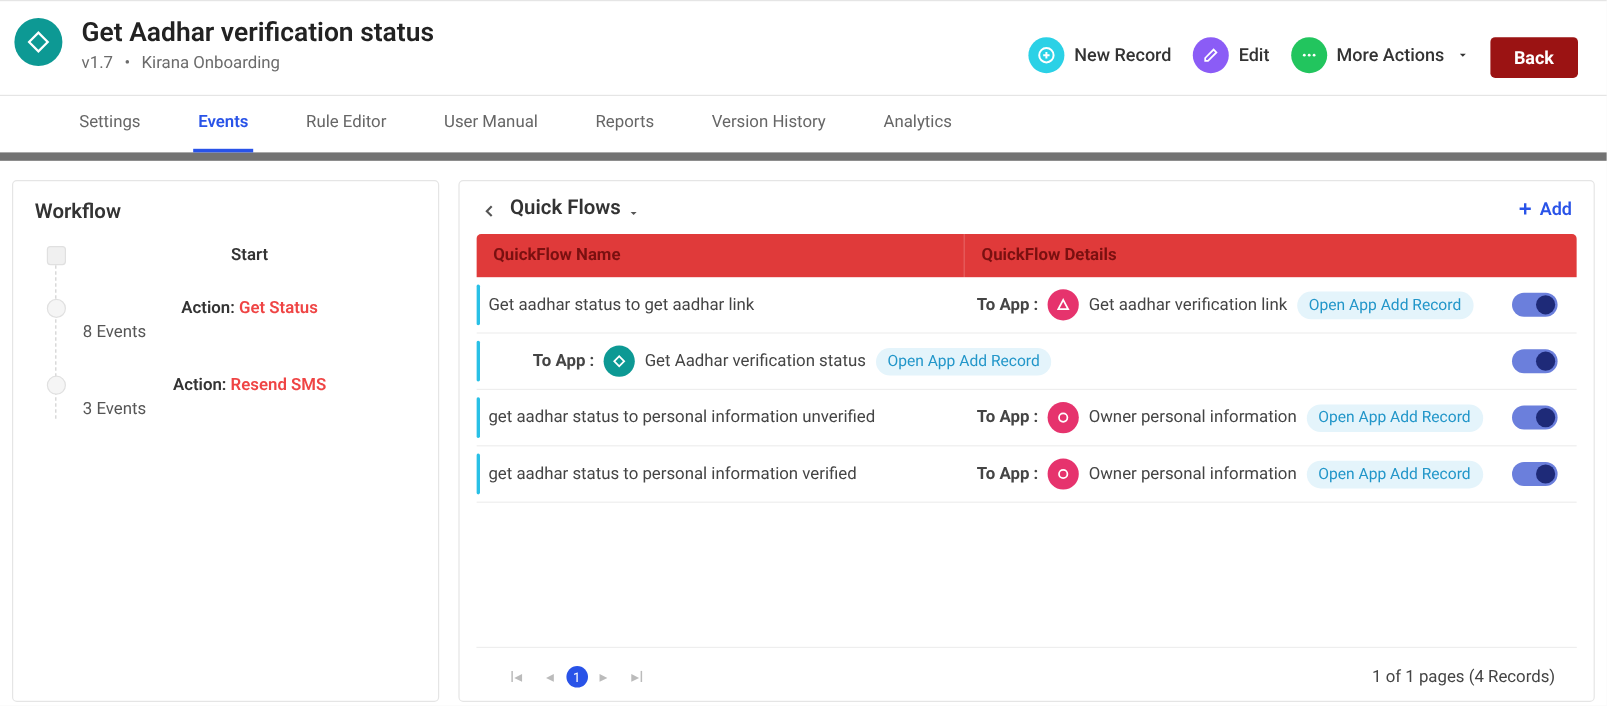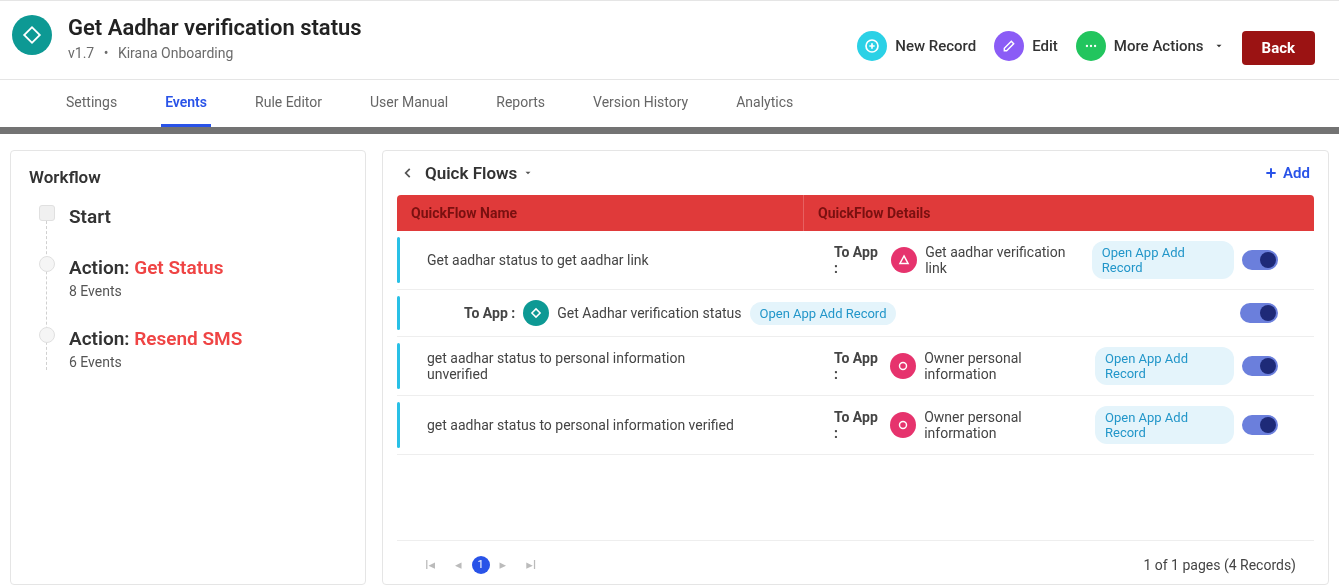--- a/index.html
+++ b/index.html
@@ -32,41 +32,41 @@
   .body { display: flex; gap: 16px; padding: 16px 10px; align-items: flex-start;}
 
   
   .workflow { width: 356px; border: 1px solid #e5e5e5; border-radius: 4px; background: #fff; padding: 16px 18px; height: 435px;}
   .wf-title { font-size: 17px; font-weight: 600; margin-bottom: 18px; }
   .wf-list { position: relative; padding-left: 10px; }
   .wf-line { position: absolute; left: 17px; top: 16px; bottom: 0; width: 1px; border-left: 1px dashed #d0d0d0; }
   .wf-item { position: relative; padding-left: 30px; margin-bottom: 28px; }
   .wf-bullet { position: absolute; left: 0; top: 0; width: 16px; height: 16px; background: #f0f0f0; border: 1px solid #e0e0e0; border-radius: 3px; }
   .wf-bullet.circle { border-radius: 50%; background:#f5f5f5;}
-  .wf-label { font-weight: 600; font-size: 19px; }
+  .wf-label { font-weight: 600; font-size: 14px; text-align: center; }
   .wf-label .link { color: #ef4444; }
   .wf-sub { color: #555; font-size: 14px; margin-top: 4px; font-weight:400;}
 
   
   .main { flex: 1; border: 1px solid #e5e5e5; border-radius: 4px; background: #fff; height: 435px; display:flex; flex-direction:column;}
-  .main-head { display: flex; align-items: center; padding: 12px 18px; }
+  .main-head { display: flex; align-items: flex-end; padding: 12px 18px; }
   .main-head .back-chev { color: #555; margin-right: 10px; cursor:pointer;}
   .main-head-title { font-size: 17px; font-weight: 600; flex:0 0 auto;}
   .main-head .spacer { flex: 1; }
   .add-btn { color: #2953e8; font-weight: 600; display: flex; align-items: center; gap: 4px; cursor: pointer; font-size:15px;}
 
   
   .table { margin: 0 14px; border-radius: 4px; overflow: hidden; flex:1;}
   .thead { display: flex; background: #e03a3a; color: #8b0d0d; font-weight: 700; }
   .thead .th { padding: 10px 14px; font-size:14px; color:#7a1010;}
   .col1 { width: 370px; }
   .col2 { flex: 1; border-left:1px solid rgba(255,255,255,0.2);margin-left:36px;}
   .row { display: flex; align-items: center; border-bottom: 1px solid #eee; position:relative;}
   .row::before{content:""; position:absolute; left:0; top:6px; bottom:6px; width:3px; background:#29c0e6; border-radius:2px;}
-  .cell { padding: 10px 30px; font-size: 14px; color: #444; display:flex; align-items:center;}
+  .cell { padding: 10px 10px; font-size: 14px; color: #444; display:flex; align-items:center;}
   .details-cell { display: flex; align-items: center; gap: 8px; }
   .to-app { font-weight: 700; }
   .row-icon { width: 26px; height: 26px; border-radius: 50%; display: flex; align-items: center; justify-content: center; flex-shrink:0;}
   .row-icon.pink { background: #e6336d; }
   .row-icon.teal { background: #0d9994; }
   .row-icon svg{width:14px;height:14px;}
   .pill { background: #e4f4fb; color: #2296c9; padding: 4px 10px; border-radius: 12px; font-size: 13px; cursor:pointer;}
   .toggle { width: 38px; height: 20px; background: #6b7fdc; border-radius: 10px; position: relative; margin-left:auto; margin-right:6px; cursor:pointer;}
   .toggle::after { content: ""; position: absolute; right: 2px; top: 2px; width: 16px; height: 16px; background: #1e2a78; border-radius: 50%; }
 
@@ -154,21 +154,21 @@
             <div class="wf-label">Start</div>
           </div>
           <div class="wf-item">
             <div class="wf-bullet circle"></div>
             <div class="wf-label"><span>Action: </span><span class="link">Get Status</span></div>
             <div class="wf-sub">8 Events</div>
           </div>
           <div class="wf-item">
             <div class="wf-bullet circle"></div>
             <div class="wf-label"><span>Action: </span><span class="link">Resend SMS</span></div>
-            <div class="wf-sub">6 Events</div>
+            <div class="wf-sub">3 Events</div>
           </div>
         </div>
     </div>
 
     <div class="main">
       <div class="main-head">
         <span class="back-chev">
           <svg width="14" height="14" viewBox="0 0 24 24" fill="none" stroke="#555" stroke-width="3">
               <path d="M15 5l-7 7 7 7"></path>
             </svg>

